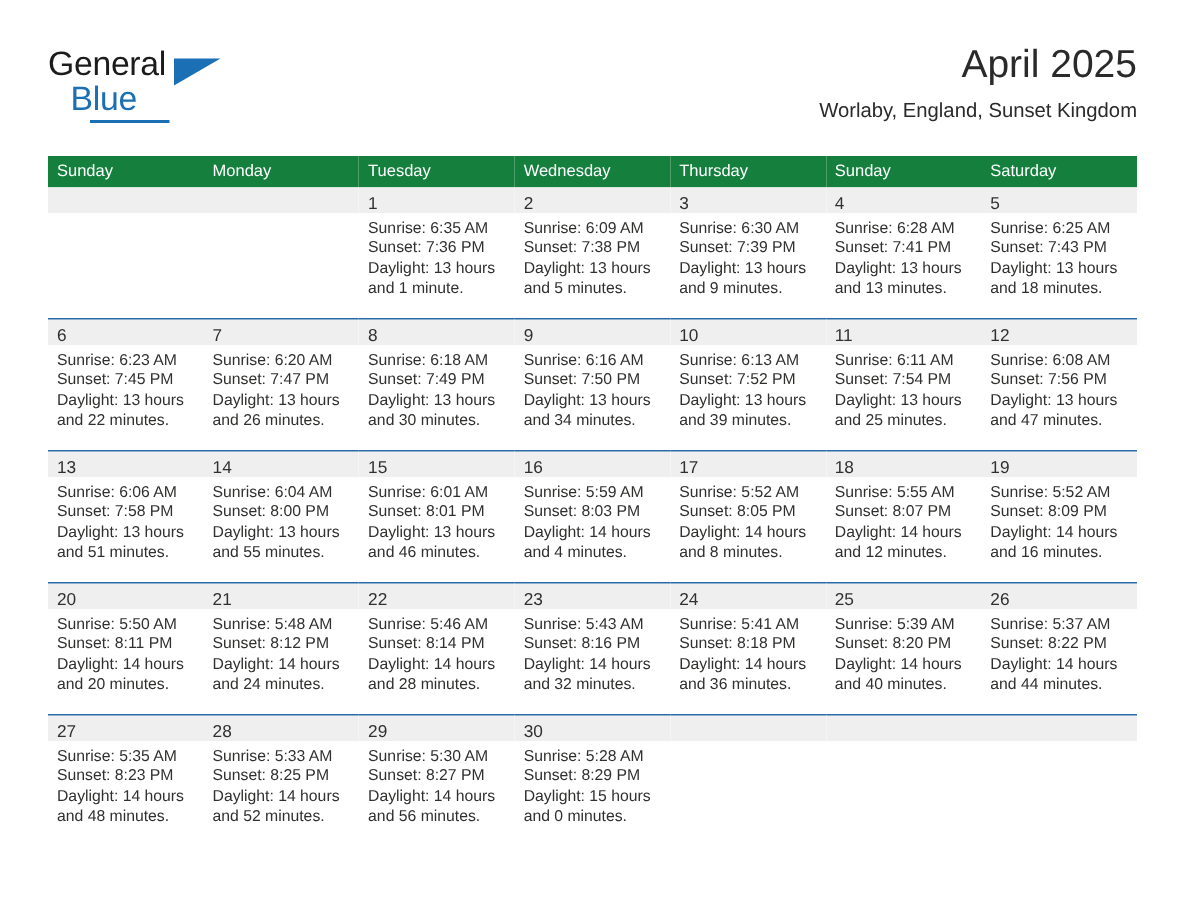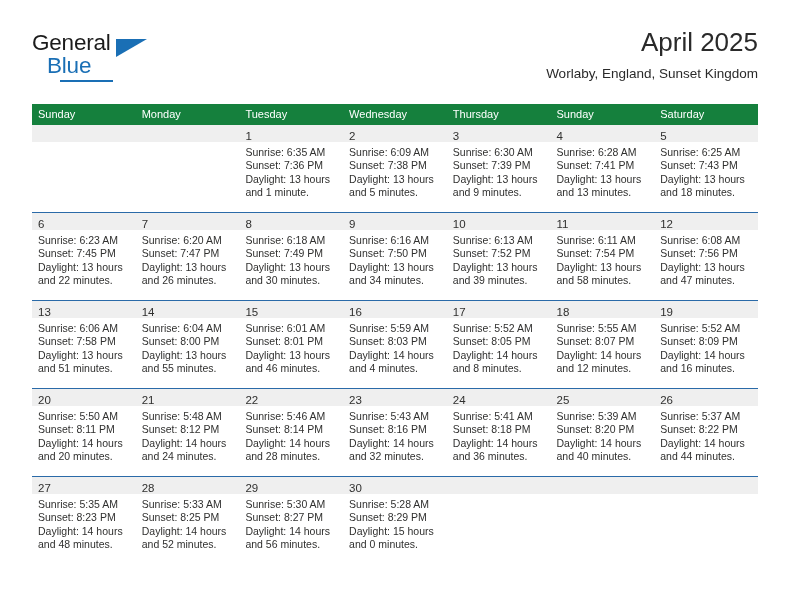--- a/index.html
+++ b/index.html
@@ -305,21 +305,21 @@
             <div>Daylight: 13 hours</div>
             <div>and 39 minutes.</div>
           </div>
         </td>
         <td>
           <div class="daynum-band"><span class="daynum">11</span></div>
           <div class="details">
             <div>Sunrise: 6:11 AM</div>
             <div>Sunset: 7:54 PM</div>
             <div>Daylight: 13 hours</div>
-            <div>and 58 minutes.</div>
+            <div>and 25 minutes.</div>
           </div>
         </td>
         <td>
           <div class="daynum-band"><span class="daynum">12</span></div>
           <div class="details">
             <div>Sunrise: 6:08 AM</div>
             <div>Sunset: 7:56 PM</div>
             <div>Daylight: 13 hours</div>
             <div>and 47 minutes.</div>
           </div>

